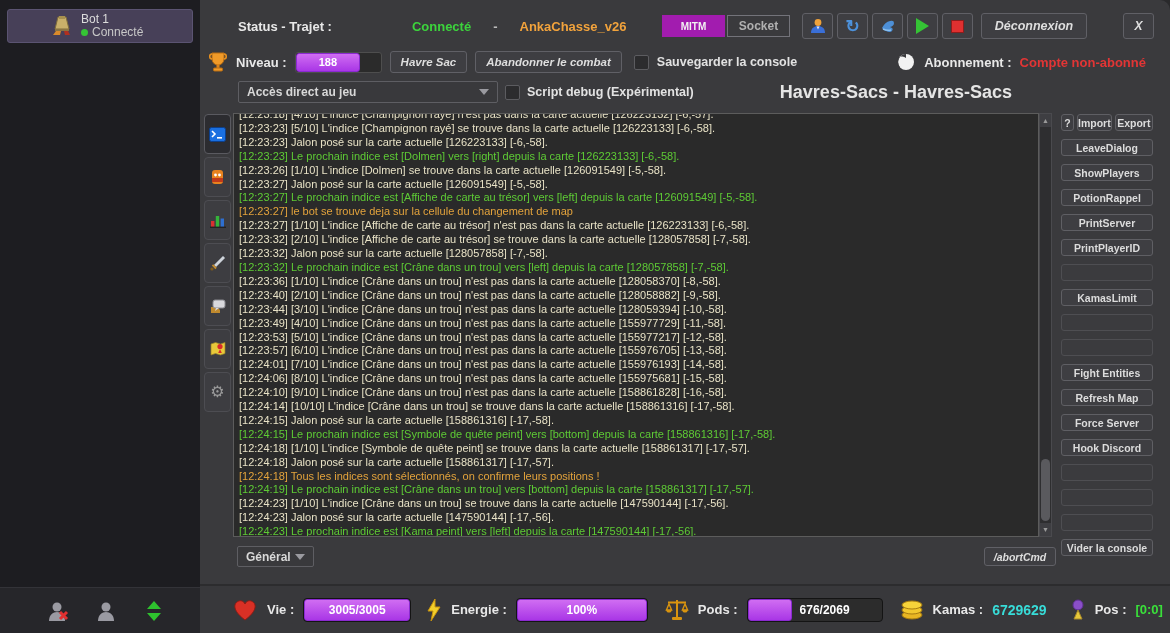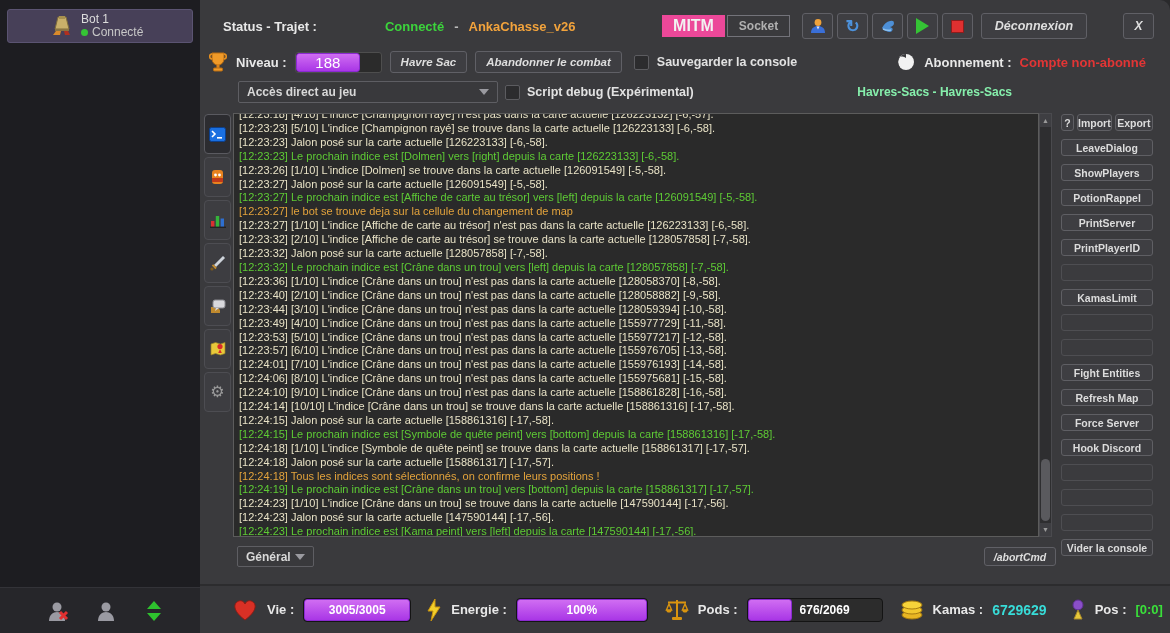--- a/index.html
+++ b/index.html
@@ -16,28 +16,28 @@
   .bot-name { font-size:12px; color:#dcdcdc; }
   .bot-status { font-size:12px; color:#c8c8c8; display:flex; align-items:center; gap:4px; }
   .dot { width:7px; height:7px; border-radius:50%; background:#35c435; display:inline-block; }
   .sidebar-footer { position:absolute; left:0; bottom:0; width:200px; height:46px;
                     background:#26262a; border-top:1px solid #333338;
                     display:flex; align-items:center; gap:24px; padding-left:46px; }
   .foot-ic { width:24px; height:24px; cursor:pointer; position:relative; }
 
   
   .row { position:absolute; left:200px; width:970px; display:flex; align-items:center; }
-  .toprow { top:12px; height:28px; padding-left:23px; padding-right:16px; gap:10px; }
+  .toprow { top:12px; height:28px; padding-left:38px; padding-right:16px; gap:22px; }
   .lbl { font-size:13px; font-weight:bold; color:#e8e8e8; white-space:nowrap; }
   .green-t { color:#3cd43c; } .orange-t { color:#f2a33c; } .red-t { color:#e23535; }
   .sep { color:#bbb; font-weight:bold; font-size:13px; }
 
   .right-cluster { margin-left:auto; display:flex; align-items:center; gap:8px; }
-  .mitm { width:63px; height:22px; background:#ec4899; color:#f2f2f2; font-weight:bold;
-          font-size:16px; display:flex; align-items:center; justify-content:center; cursor:pointer; }
+  .mitm { width:63px; height:22px; background:#a21caf; color:#f2f2f2; font-weight:bold;
+          font-size:10px; display:flex; align-items:center; justify-content:center; cursor:pointer; }
   .socket { width:63px; height:22px; background:#3a3a3d; border:1px solid #73737a; color:#b0b0b0;
             font-weight:bold; font-size:12px; display:flex; align-items:center; justify-content:center;
             margin-left:-6px; cursor:pointer; }
   .icbtn { width:31px; height:26px; background:#3e3e42; border:1px solid #606066; border-radius:3px;
            display:flex; align-items:center; justify-content:center; cursor:pointer; margin-left:-4px; }
   .btn { background:#3e3e42; border:1px solid #606066; border-radius:3px; color:#dedede;
          font-weight:bold; font-size:12px; display:flex; align-items:center; justify-content:center;
          cursor:pointer;font-style:italic; }
   .disconnect { width:106px; height:26px; font-size:12.5px; }
   .closex { width:31px; height:26px; margin-left:28px; }
@@ -45,34 +45,34 @@
           border-bottom:8px solid transparent; }
   .stop { width:13px; height:13px; background:#e03030; border:1px solid #8c1d1d; }
   .refresh-g { color:#4d92dc; font-size:17px; font-weight:bold; line-height:1; }
 
   .levelrow { top:50px; height:24px; padding-left:8px; gap:8px; padding-right:24px; }
   .lvbar { position:relative; width:87px; height:21px; background:#2b2b2b; border:1px solid #4e4e4e;
            border-radius:3px; overflow:hidden; cursor:default; }
   .lvfill { position:absolute; left:0; top:0; height:100%; width:76%;
             background:linear-gradient(#d06df2,#a936e6); border-radius:3px; border:1px solid #8a2ad0;
             display:flex; align-items:center; justify-content:center; }
-  .lvfill span { color:#fff; font-size:15px; font-weight:normal;text-align:center; }
+  .lvfill span { color:#fff; font-size:11px; font-weight:bold;text-align:center; }
   .smallbtn { height:22px; padding:0 10px; font-size:11.5px; }
   .checkbox { width:15px; height:15px; background:#2c2c2e; border:1px solid #5c5c60; border-radius:2px;
               cursor:pointer; }
   .chklbl { font-size:12.5px; font-weight:bold; color:#e2e2e2; white-space:nowrap; }
   .subs { margin-left:auto; display:flex; align-items:center; gap:8px; }
 
   .optrow { top:81px; height:22px; padding-left:38px; gap:7px; }
   .ddl { width:260px; height:22px; background:#39393c; border:1px solid #5e5e63; border-radius:2px;
          display:flex; align-items:center; padding:0 8px; cursor:pointer; }
   .ddl span { font-size:12px; font-weight:bold; color:#d8d8d8; }
   .ddl .arr { margin-left:auto; width:0; height:0; border-left:5px solid transparent;
               border-right:5px solid transparent; border-top:6px solid #9a9aa0; }
-  .havres { margin-left:auto; margin-right:158px; font-size:12px; font-weight:bold; color:#86efac; }
+  .havres { margin-left:auto; margin-right:158px; font-size:18px; font-weight:bold; color:#e5e5e5; }
 
   
   .tabcol { position:absolute; left:204px; top:114px; width:27px; display:flex; flex-direction:column; gap:3px; }
   .tab { width:27px; height:40px; background:#3d3d41; border:1px solid #4d4d52; border-radius:4px;
          display:flex; align-items:center; justify-content:center; cursor:pointer; }
   .tab.active { background:#2c2c30; border-color:#5a5a60; }
   .gear-glyph { color:#9a9a9a; font-size:16px; line-height:1; }
 
   
   .console { position:absolute; left:233px; top:113px; width:806px; height:424px;

